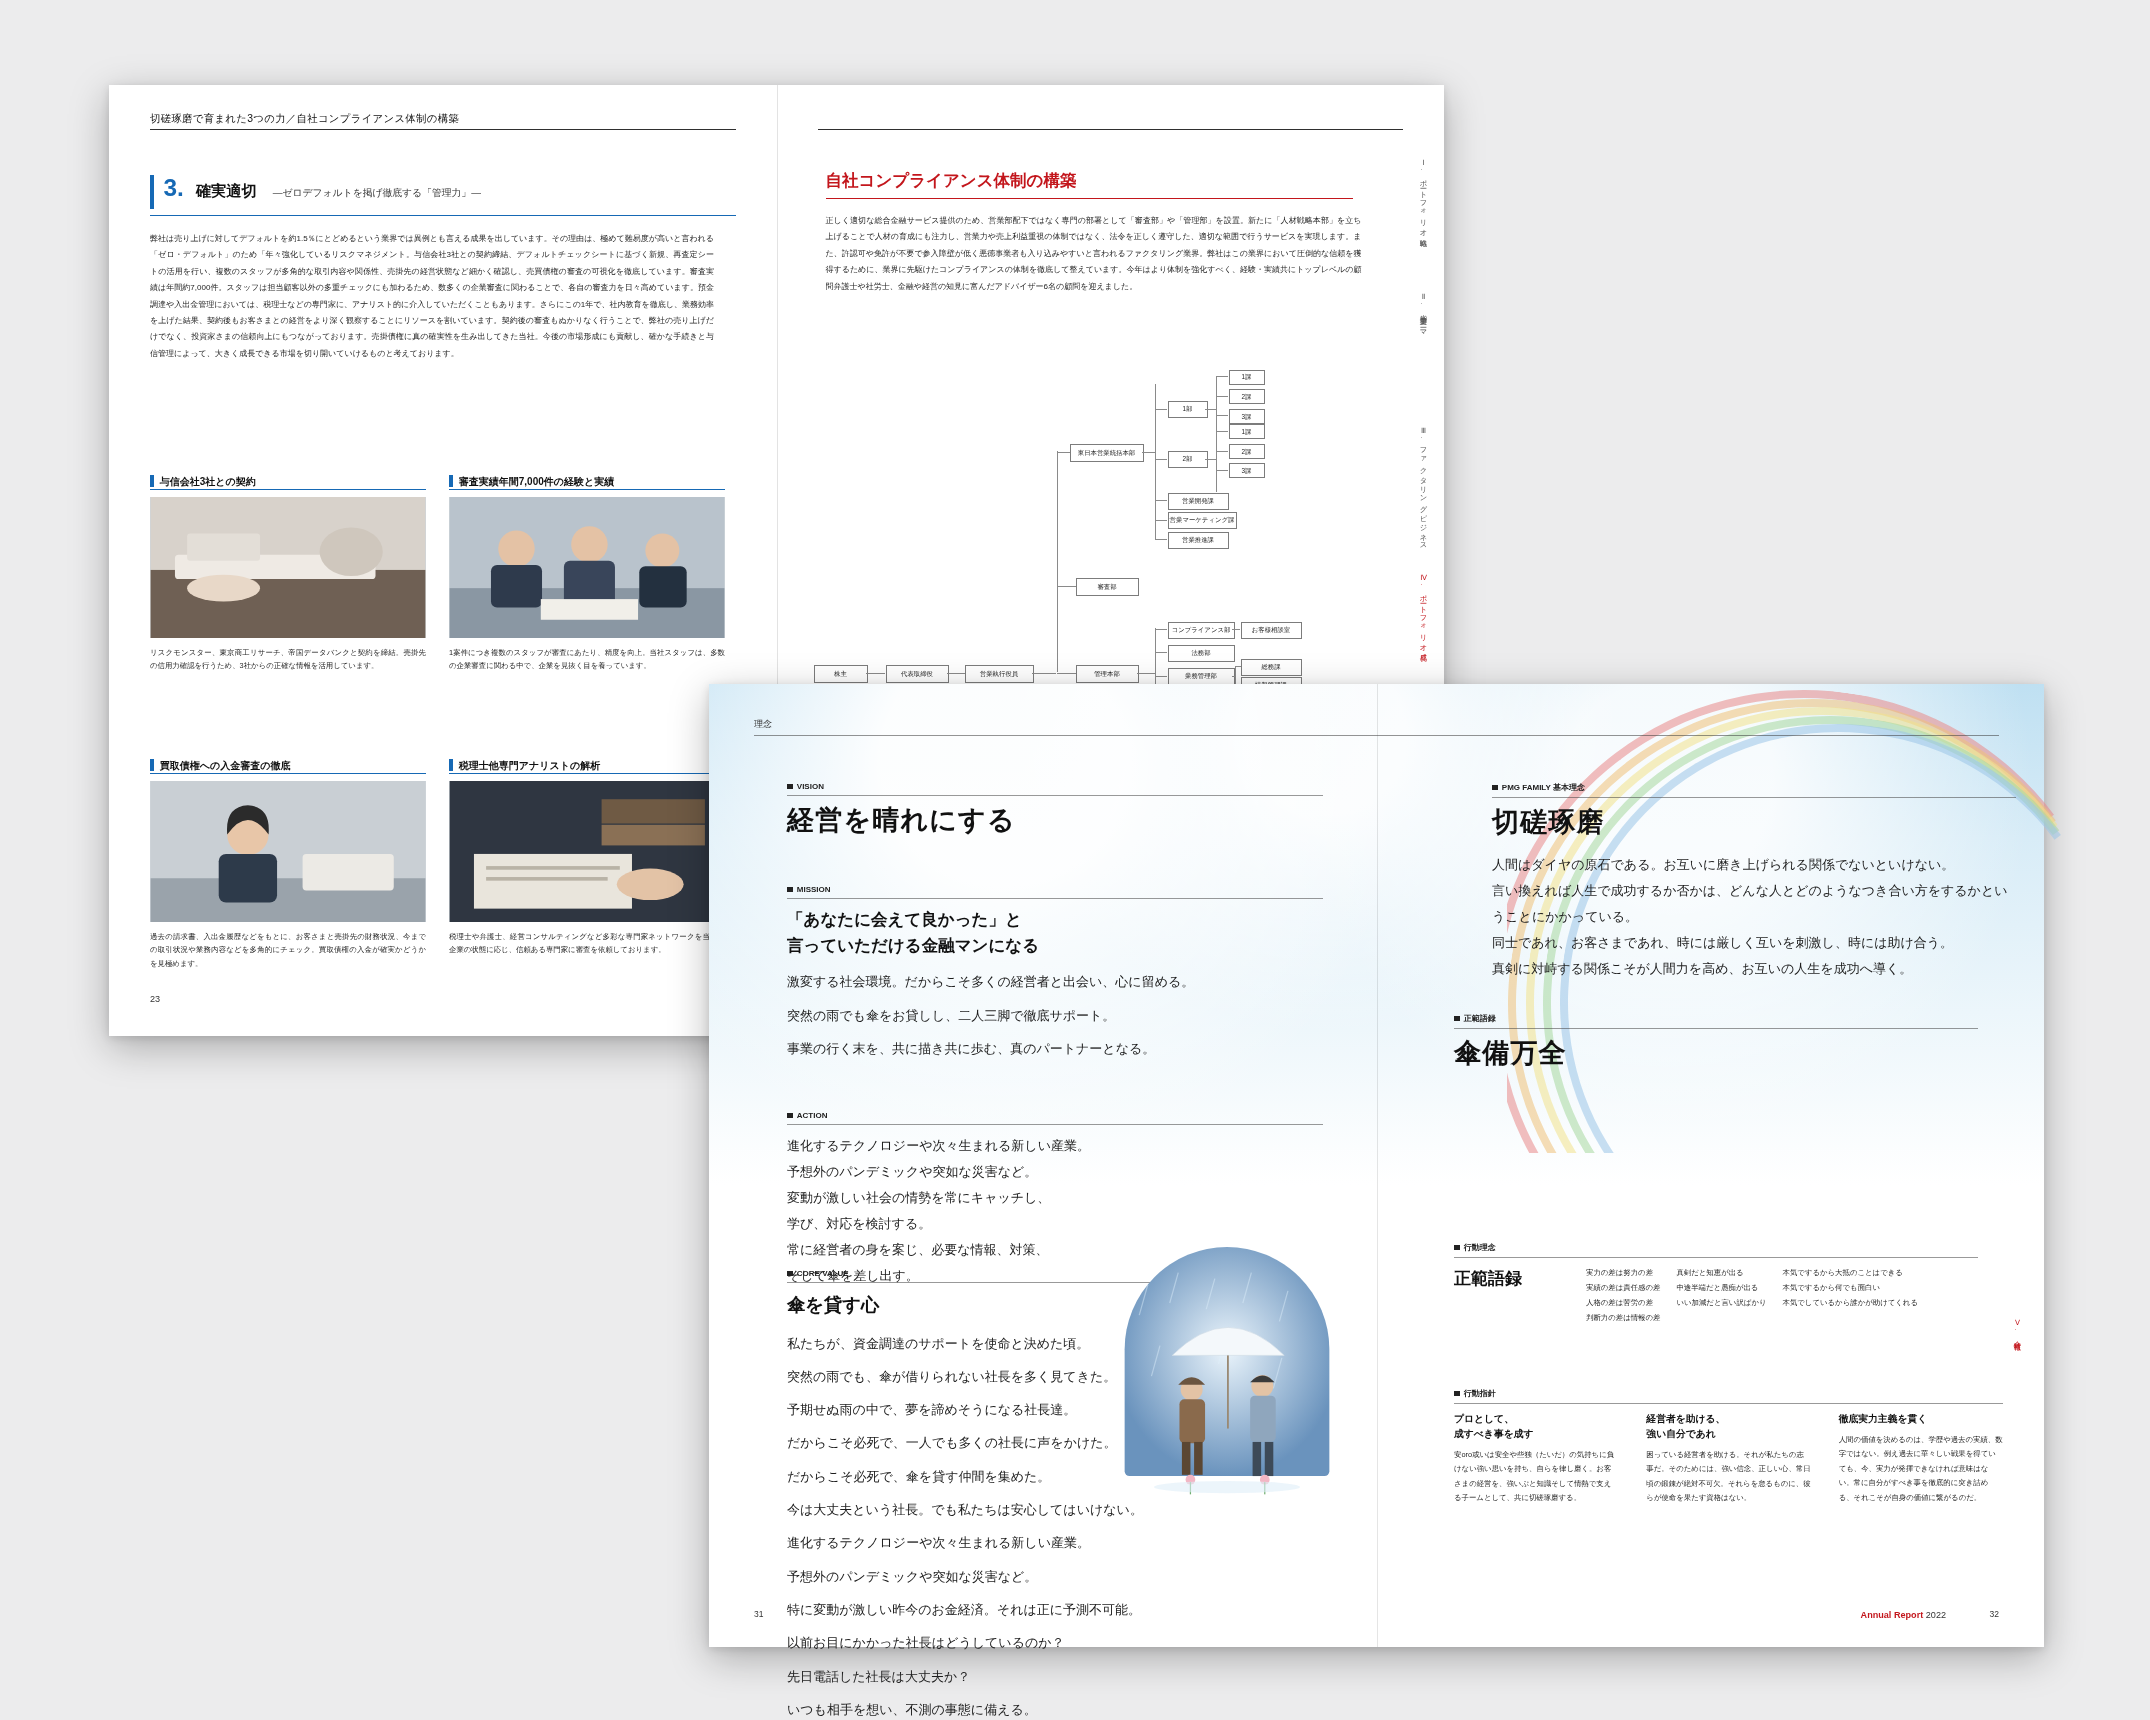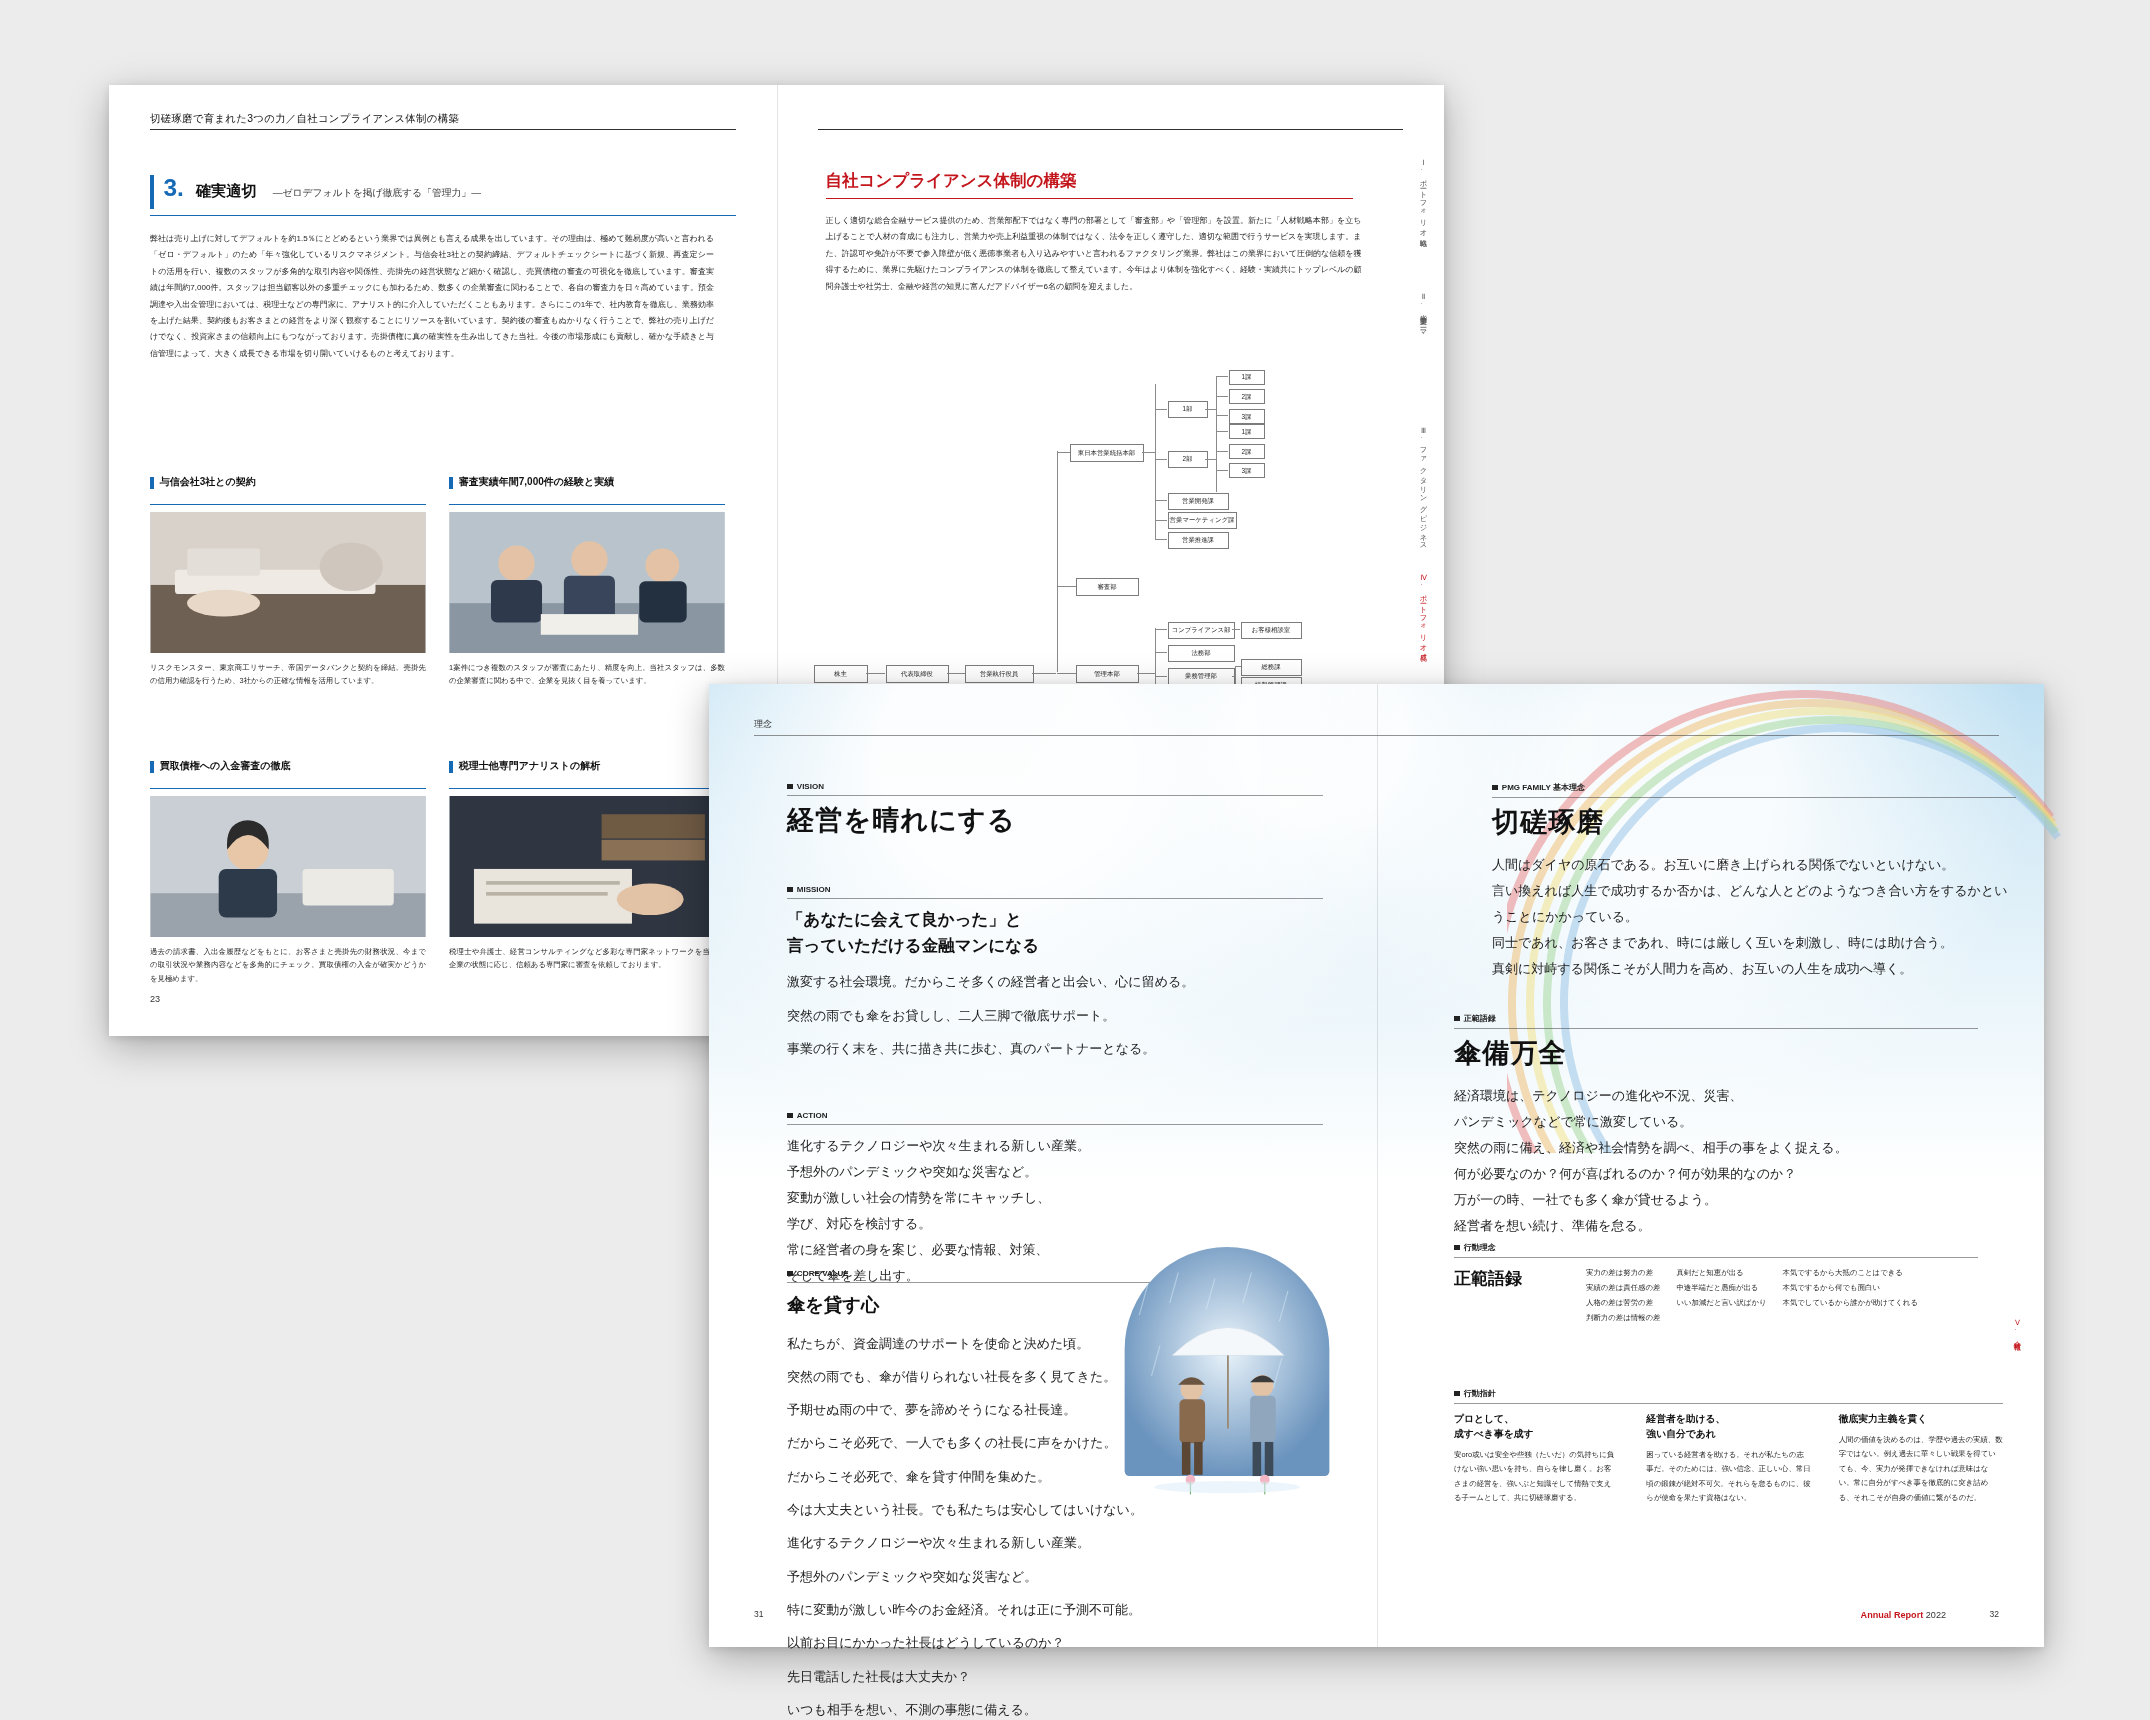--- a/index.html
+++ b/index.html
@@ -25,21 +25,21 @@
   .sec-num-wrap{position:absolute;left:41px;top:91px;display:flex;align-items:baseline;}
   .sec-bar{position:absolute;left:41px;top:90px;width:3.7px;height:34px;background:#1669b5;}
   .sec-num{margin-left:13.4px;font-size:24.4px;color:#1669b5;font-weight:700;line-height:1;}
   .sec-title{margin-left:12.2px;font-size:15.2px;color:#111;font-weight:700;}
   .sec-sub{margin-left:16px;font-size:9.8px;color:#333;}
   .sec-underline{position:absolute;left:41px;right:41px;top:130px;border-top:0.6px solid #1669b5;}
 
   .body-copy{position:absolute;left:41px;width:564px;top:146px;font-size:8px;line-height:2.05;color:#1d1d1d;text-align:justify;}
 
   .card{position:absolute;width:276px;}
-  .card .cap-bar{display:flex;align-items:flex-end;border-bottom:0.6px solid #1669b5;padding-bottom:15px;}
+  .card .cap-bar{display:flex;align-items:flex-start;border-bottom:0.6px solid #1669b5;padding-bottom:0;}
   .card .cap-sq{width:3.7px;height:11.6px;background:#1669b5;margin-right:6.1px;}
   .card .cap-tx{font-size:10px;font-weight:700;color:#111;}
   .card .ph{margin-top:7.3px;height:141px;background:#cfd5da;position:relative;overflow:hidden;}
   .card .txt{margin-top:7.3px;font-size:7.4px;line-height:1.85;color:#1d1d1d;text-align:justify;}
 
   .pgnum{position:absolute;bottom:32px;font-size:9.1px;color:#333;}
 
   
   .r-title{position:absolute;left:49px;top:85px;font-size:16.5px;font-weight:700;color:#c3161c;}
   .r-rule{position:absolute;left:49px;right:91px;top:113px;border-top:0.6px solid #c3161c;}
@@ -415,28 +415,20 @@
     </div>
   </div>
 
   <div class="blk" style="left:745px;top:329px;width:524px;">
     <div class="lbl">
         <span class="sq"></span>
         <span>正範語録</span>
       </div>
     <div class="rule"></div>
     <div class="big">傘備万全</div>
-    <div class="small" style="margin-top:12.2px;">
-      <div>経済環境は、テクノロジーの進化や不況、災害、</div>
-      <div>パンデミックなどで常に激変している。</div>
-      <div>突然の雨に備え、経済や社会情勢を調べ、相手の事をよく捉える。</div>
-      <div>何が必要なのか？何が喜ばれるのか？何が効果的なのか？</div>
-      <div>万が一の時、一社でも多く傘が貸せるよう。</div>
-      <div>経営者を想い続け、準備を怠る。</div>
-    </div>
   </div>
 
   <div class="blk" style="left:745px;top:558px;width:524px;">
     <div class="lbl">
         <span class="sq"></span>
         <span>行動理念</span>
       </div>
     <div class="rule"></div>
     <div style="display:flex;align-items:flex-start;gap:16px;">
       <div class="mid" style="font-size:17px;width:116px;">正範語録</div>

